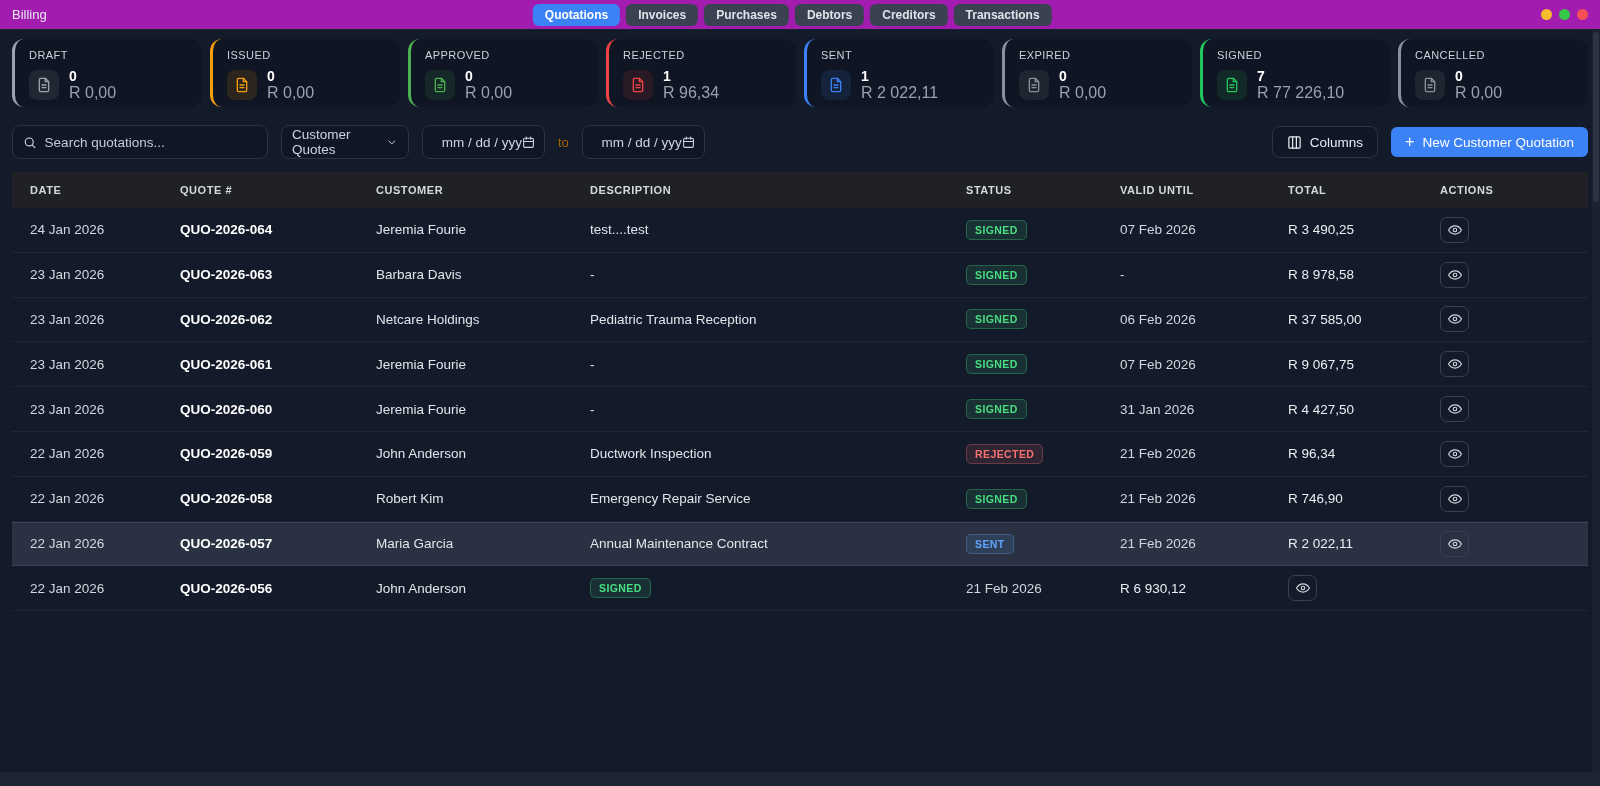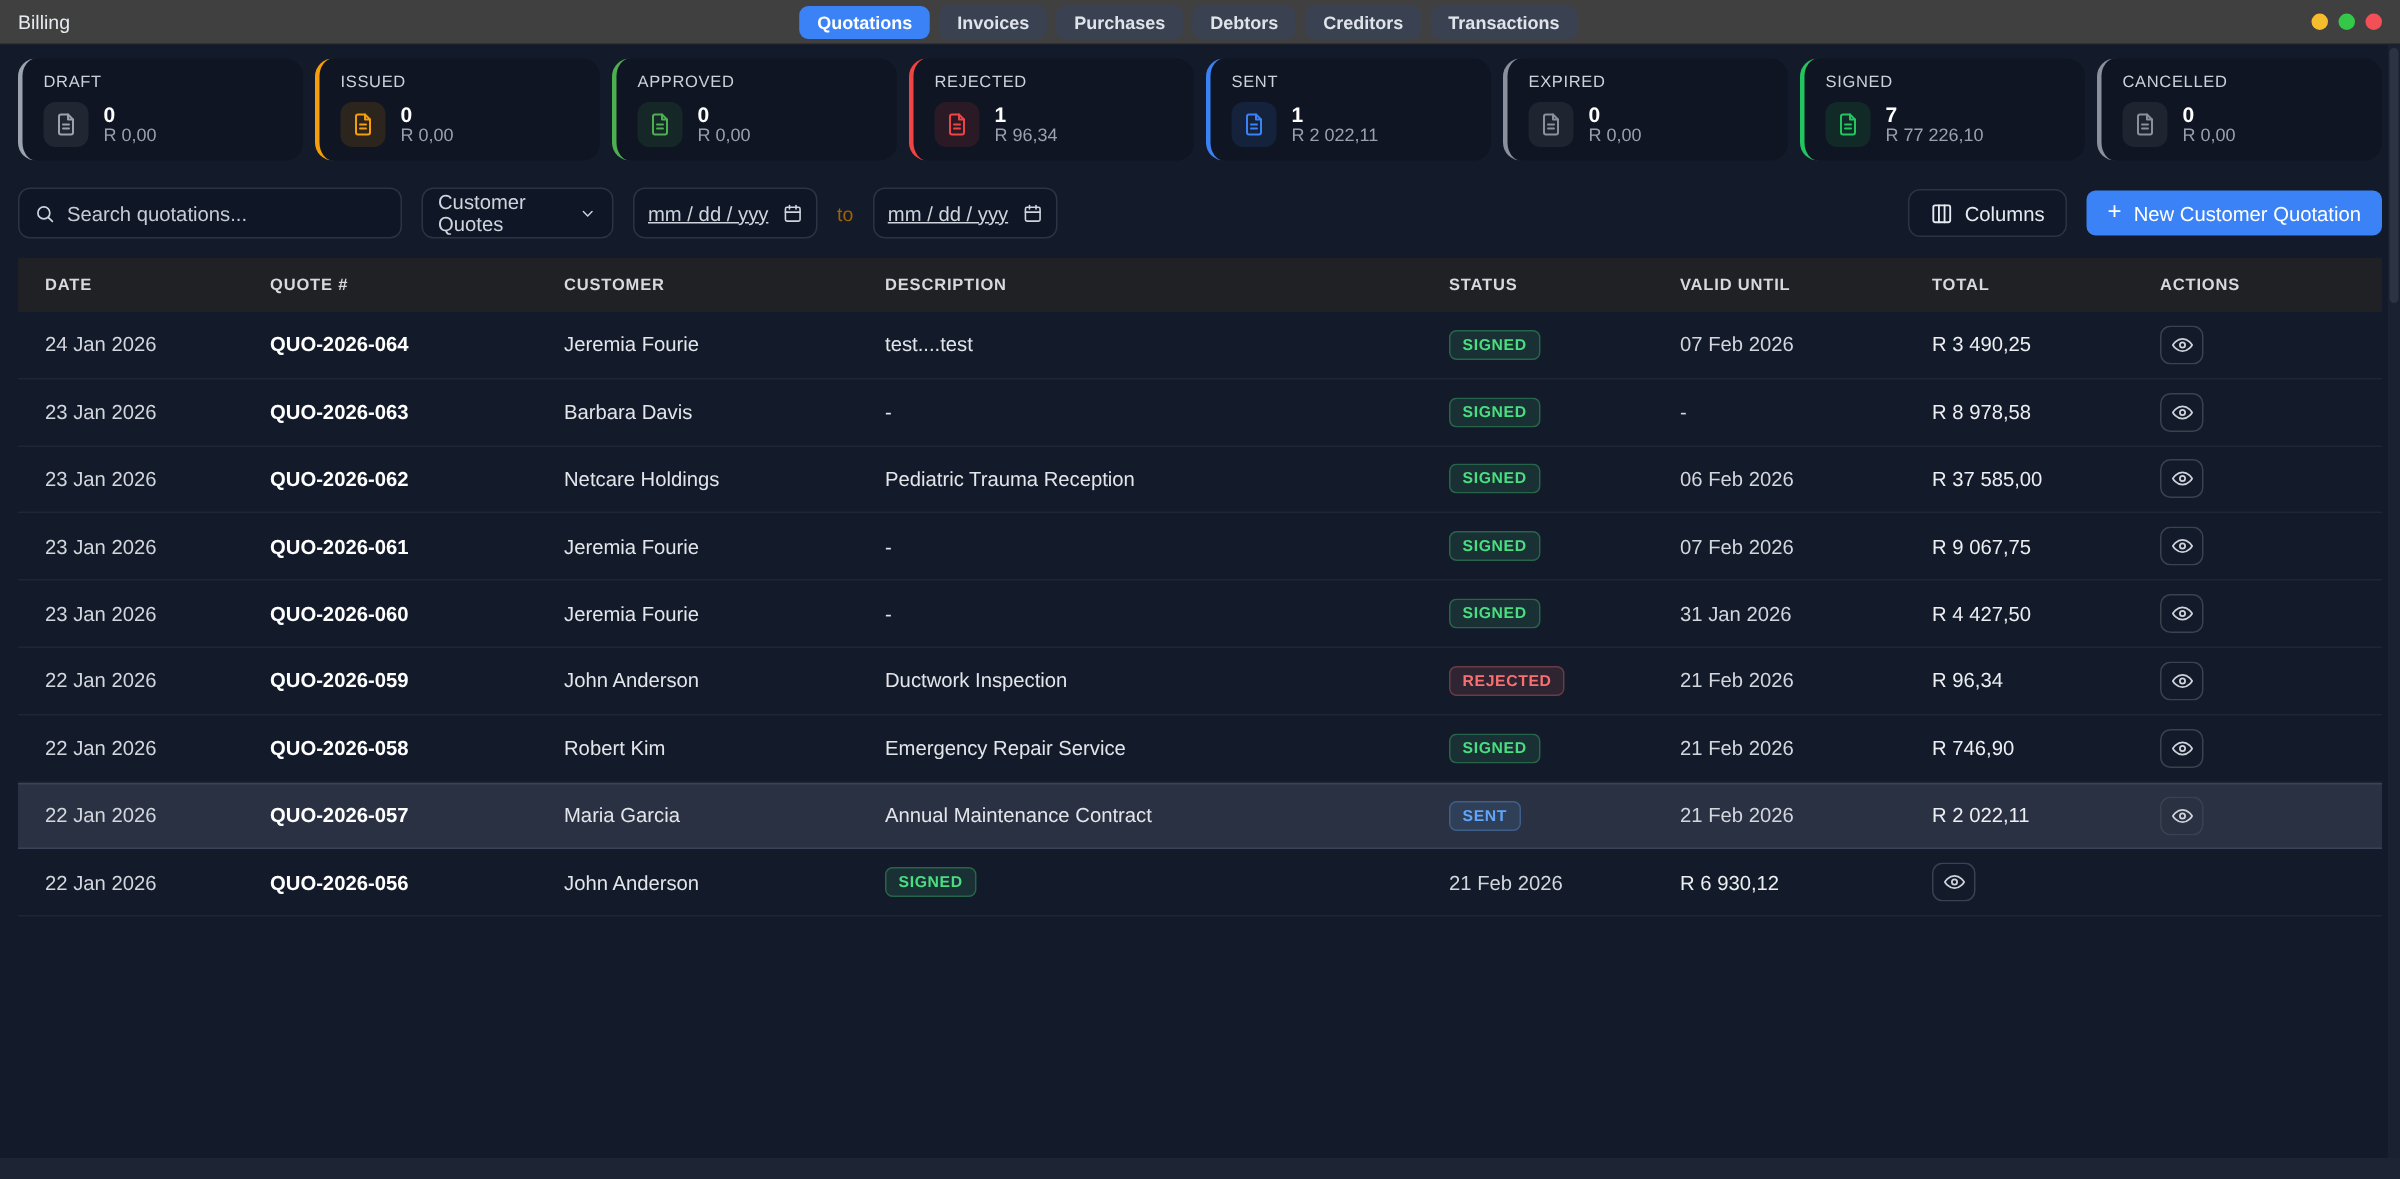--- a/index.html
+++ b/index.html
@@ -1,45 +1,45 @@
 <!DOCTYPE html>
 <html><head>
 <meta charset="utf-8">
 <style>
   * { margin:0; padding:0; box-sizing:border-box; }
   html,body { width:1600px; height:786px; overflow:hidden; }
   body { background:#131a29; font-family:"Liberation Sans","DejaVu Sans",sans-serif; color:#dfe3ea; position:relative; }
 
   
-  .topbar { height:30px; background:#404040; display:flex; align-items:center; padding:0 12px; position:relative; border-bottom:1px solid #1b202c; }
+  .topbar { height:30px; background:#a21caf; display:flex; align-items:center; padding:0 12px; position:relative; border-bottom:1px solid #1b202c; }
   .app-title { font-size:13px; color:#e7eaf0; }
   .tabs { position:absolute; left:50%; transform:translateX(-51.5%); display:flex; gap:6px; }
   .tab { padding:4px 12px; font-size:12px; font-weight:700; color:#dfe3ea; background:#3a4251; border:none; border-radius:6px; cursor:pointer; white-space:nowrap; }
   .tab.active { background:#3b82f6; color:#ffffff; }
   .winbtns { margin-left:auto; display:flex; gap:7px; }
   .winbtn { width:11px; height:11px; border-radius:50%; }
 
   
   .cards { display:grid; grid-template-columns:repeat(8,1fr); gap:8px; margin:9px 12px 0; }
   .card { background:#0f1522; border-left:3px solid #9ca3af; border-radius:12px; padding:10px 14px 11px; height:68px; }
   .card-label { font-size:11px; color:#cdd2da; letter-spacing:.04em; margin-bottom:7px; }
   .card-body { display:flex; align-items:center; gap:10px; }
   .icon-box { width:30px; height:30px; border-radius:8px; display:flex; align-items:center; justify-content:center; flex:0 0 auto; }
   .icon-box svg { width:16px; height:16px; }
   .card-count { font-size:14px; font-weight:700; color:#ffffff; line-height:1.15; }
-  .card-amount { font-size:12px; color:#9aa1ad; line-height:1.15; white-space:nowrap; }
+  .card-amount { font-size:16px; color:#9aa1ad; line-height:1.15; white-space:nowrap; }
 
   
   .filterbar { display:flex; align-items:center; gap:13px; margin:18px 12px 0; height:34px; }
   .field { background:#0f1626; border:1px solid #2c3342; border-radius:8px; height:34px; display:flex; align-items:center; color:#cfd4dd; font-size:13.5px; }
   .search { width:256px; padding:0 10px; gap:8px; }
   .search input { background:transparent; border:none; outline:none; color:#dfe3ea; font-size:13.5px; font-family:inherit; width:100%; }
   .search input::placeholder { color:#c6cbd5; opacity:1; }
   .select { width:128px; padding:0 10px; justify-content:space-between; cursor:pointer; }
-  .datefield { width:123px; padding:0 9px; justify-content:space-between; cursor:pointer; white-space:nowrap;text-decoration:underline; }
+  .datefield { width:123px; padding:0 9px; justify-content:flex-end; cursor:pointer; white-space:nowrap; }
   .to-label { font-size:13px; color:#a16207; }
   .spacer { flex:1; }
   .btn-columns { height:32px; display:flex; align-items:center; gap:8px; padding:0 14px; background:#101726; border:1px solid #2c3342; border-radius:8px; color:#e7eaf0; font-size:13.5px; cursor:pointer; font-family:inherit; }
   .btn-new { height:30px; display:flex; align-items:center; gap:8px; padding:0 14px; background:#3b82f6; border:none; border-radius:6px; color:#ffffff; font-size:13.5px; cursor:pointer; font-family:inherit; }
   .btn-new .plus { font-size:16px; font-weight:400; line-height:1; }
   svg.ico { stroke:currentColor; fill:none; stroke-width:2; stroke-linecap:round; stroke-linejoin:round; }
 
   
   .table { margin:13px 12px 0; }
   .thead { display:grid; grid-template-columns:152px 196px 214px 376px 154px 168px 152px 1fr; background:#1f2124; height:36px; align-items:center; }

